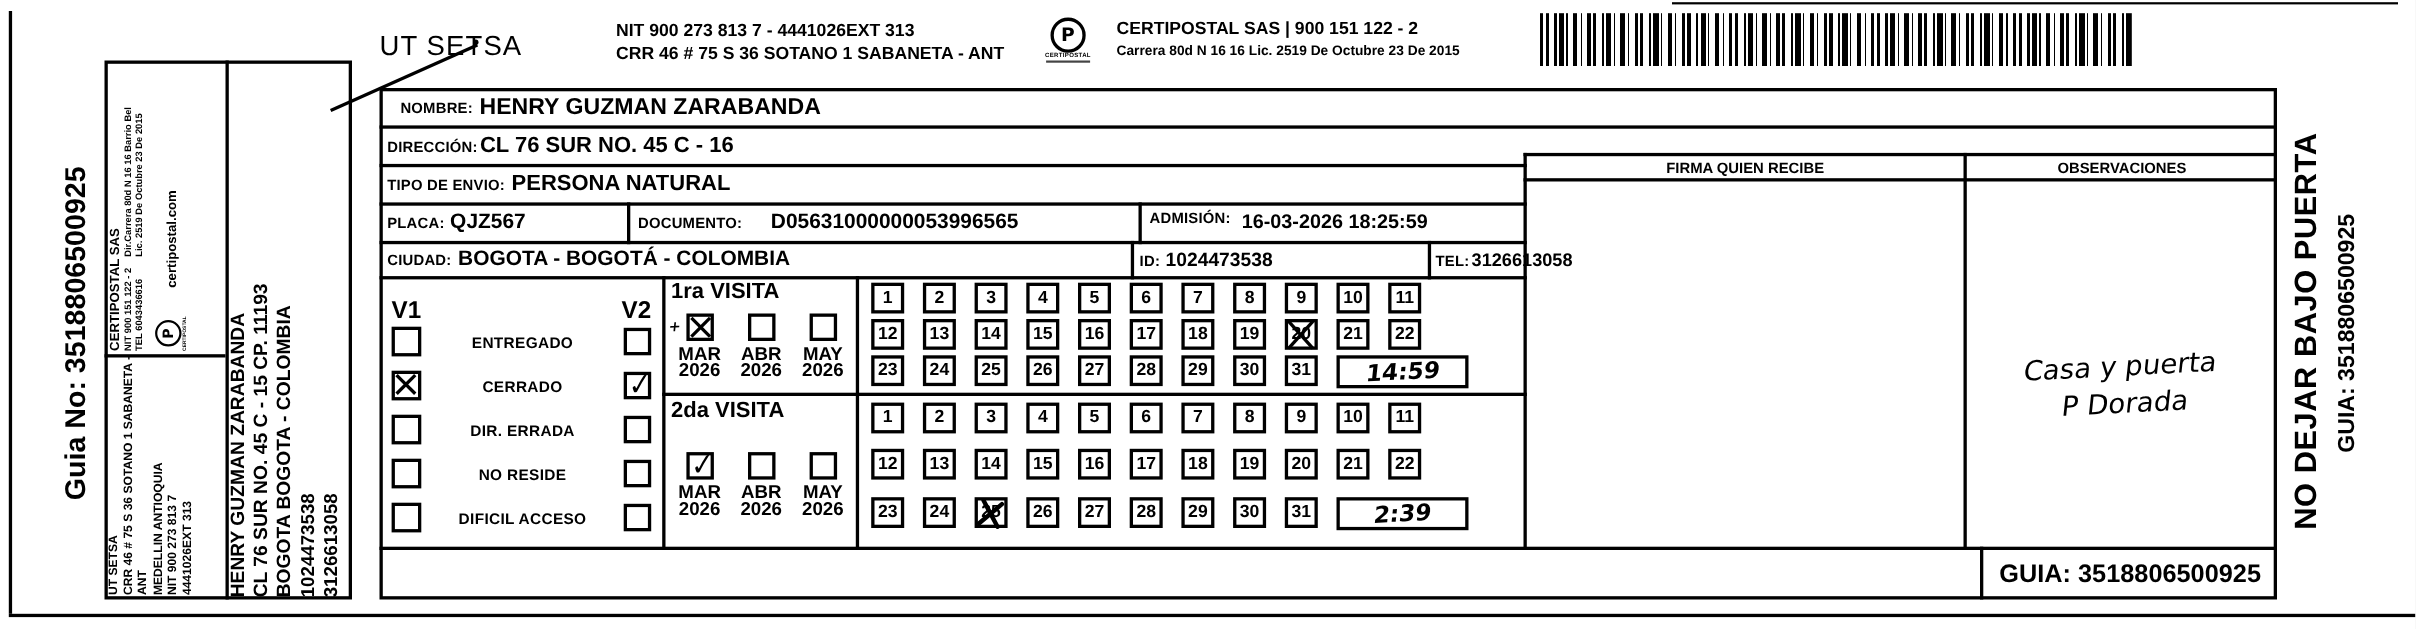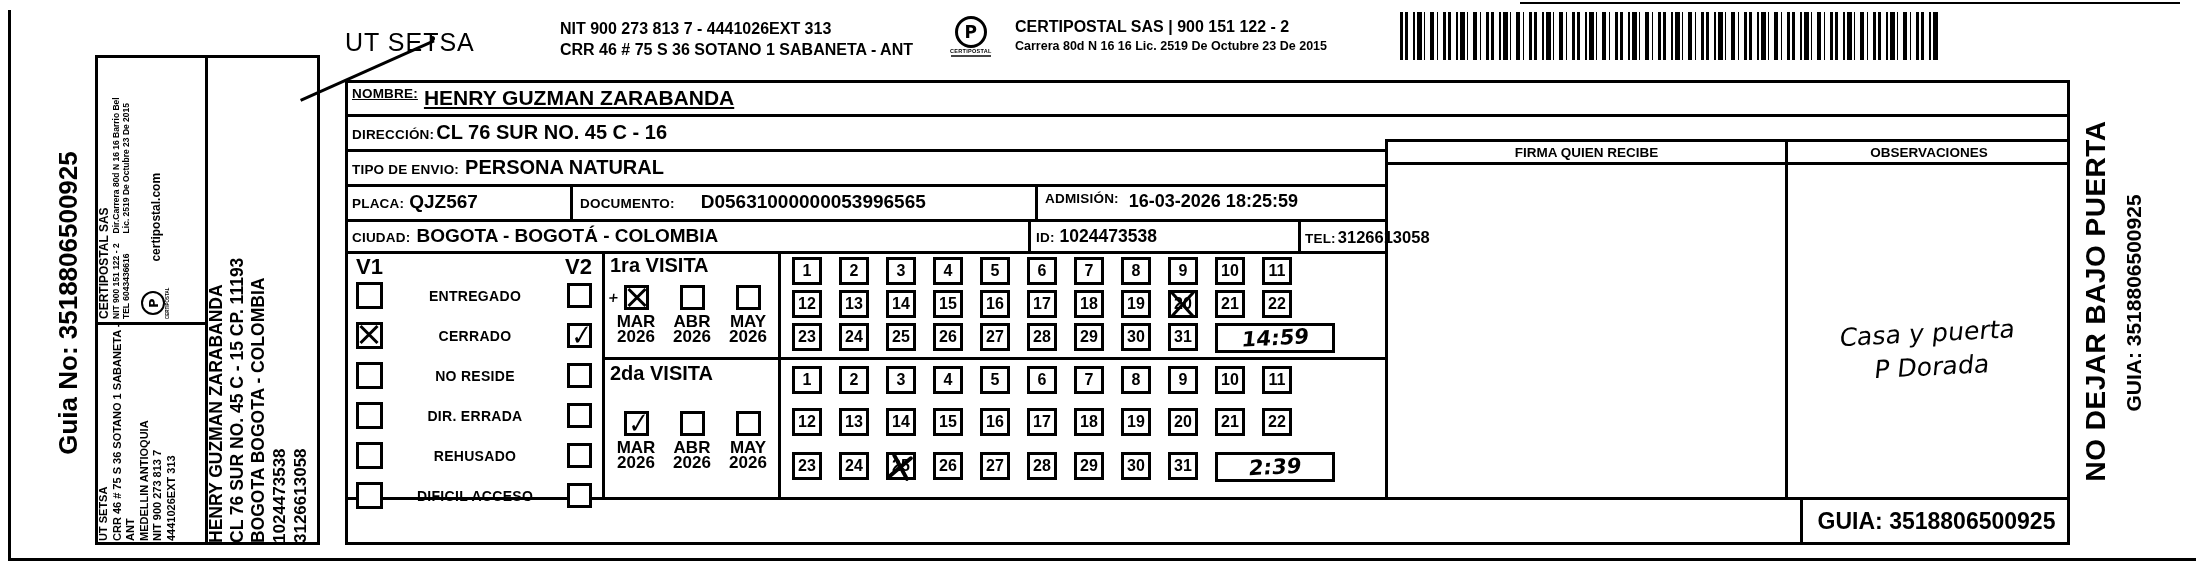--- a/index.html
+++ b/index.html
@@ -137,21 +137,21 @@
   <div class="line" style="left:570px;top:184px;width:3px;height:38px;"></div>
   <div class="line" style="left:1035px;top:184px;width:3px;height:38px;"></div>
   <div class="line" style="left:1028px;top:219px;width:3px;height:35px;"></div>
   <div class="line" style="left:1298px;top:219px;width:3px;height:35px;"></div>
   <div class="line" style="left:602px;top:251px;width:3px;height:249px;"></div>
   <div class="line" style="left:778px;top:251px;width:3px;height:249px;"></div>
   <div class="line" style="left:1385px;top:139px;width:3px;height:361px;"></div>
   <div class="line" style="left:1785px;top:139px;width:3px;height:361px;"></div>
   <div class="line" style="left:1800px;top:497px;width:3px;height:48px;"></div>
 
-  <div class="abs" style="left:352px;top:86px;display:flex;align-items:flex-start;gap:6px;text-decoration:underline;">
+  <div class="abs" style="left:364px;top:86px;display:flex;align-items:center;gap:6px;">
     <span class="field-label">NOMBRE:</span>
     <span class="field-value" style="font-size:21px;">HENRY GUZMAN ZARABANDA</span>
   </div>
   <div class="abs" style="left:352px;top:121px;display:flex;align-items:baseline;gap:2px;">
     <span class="field-label">DIRECCIÓN:</span>
     <span class="field-value" style="font-size:20px;">CL 76 SUR NO. 45 C - 16</span>
   </div>
   <div class="abs" style="left:352px;top:156px;display:flex;align-items:baseline;gap:6px;">
     <span class="field-label">TIPO DE ENVIO:</span>
     <span class="field-value" style="font-size:20px;">PERSONA NATURAL</span>
@@ -174,51 +174,46 @@
   </div>
   <div class="abs" style="left:1036px;top:226px;display:flex;align-items:baseline;gap:5px;">
     <span class="field-label">ID:</span>
     <span class="field-value" style="font-size:17.5px;">1024473538</span>
   </div>
   <div class="abs" style="left:1305px;top:228px;display:flex;align-items:baseline;gap:2px;">
     <span class="field-label">TEL:</span>
     <span class="field-value" style="font-size:16.5px;">3126613058</span>
   </div>
 
-  <div class="abs" style="left:348px;top:254px;width:252px;height:243px;">
+  <div class="abs" style="left:348px;top:269px;width:252px;height:243px;">
     <div style="display:flex;justify-content:space-between;padding:0 8px;">
       <span class="b" style="font-size:22px;">V1</span>
       <span class="b" style="font-size:22px;">V2</span>
     </div>
     <div style="margin-top:2px;">
         <div class="status-row">
           <span class="cb"></span>
           <span class="status-label">ENTREGADO</span>
           <span class="cb cb-sm"></span>
         </div>
         <div class="status-row">
           <span class="cb x-print"></span>
           <span class="status-label">CERRADO</span>
           <span class="cb cb-sm">
             <span class="hand-check">✓</span>
           </span>
         </div>
         <div class="status-row">
           <span class="cb"></span>
+          <span class="status-label">DIR. ERRADA</span>
+          <span class="cb cb-sm"></span>
+        </div>
+        <div class="status-row">
+          <span class="cb"></span>
           <span class="status-label">NO RESIDE</span>
-          <span class="cb cb-sm"></span>
-        </div>
-        <div class="status-row">
-          <span class="cb"></span>
-          <span class="status-label">DIR. ERRADA</span>
-          <span class="cb cb-sm"></span>
-        </div>
-        <div class="status-row">
-          <span class="cb"></span>
-          <span class="status-label">REHUSADO</span>
           <span class="cb cb-sm"></span>
         </div>
         <div class="status-row">
           <span class="cb"></span>
           <span class="status-label">DIFICIL ACCESO</span>
           <span class="cb cb-sm"></span>
         </div>
       </div>
   </div>
 

